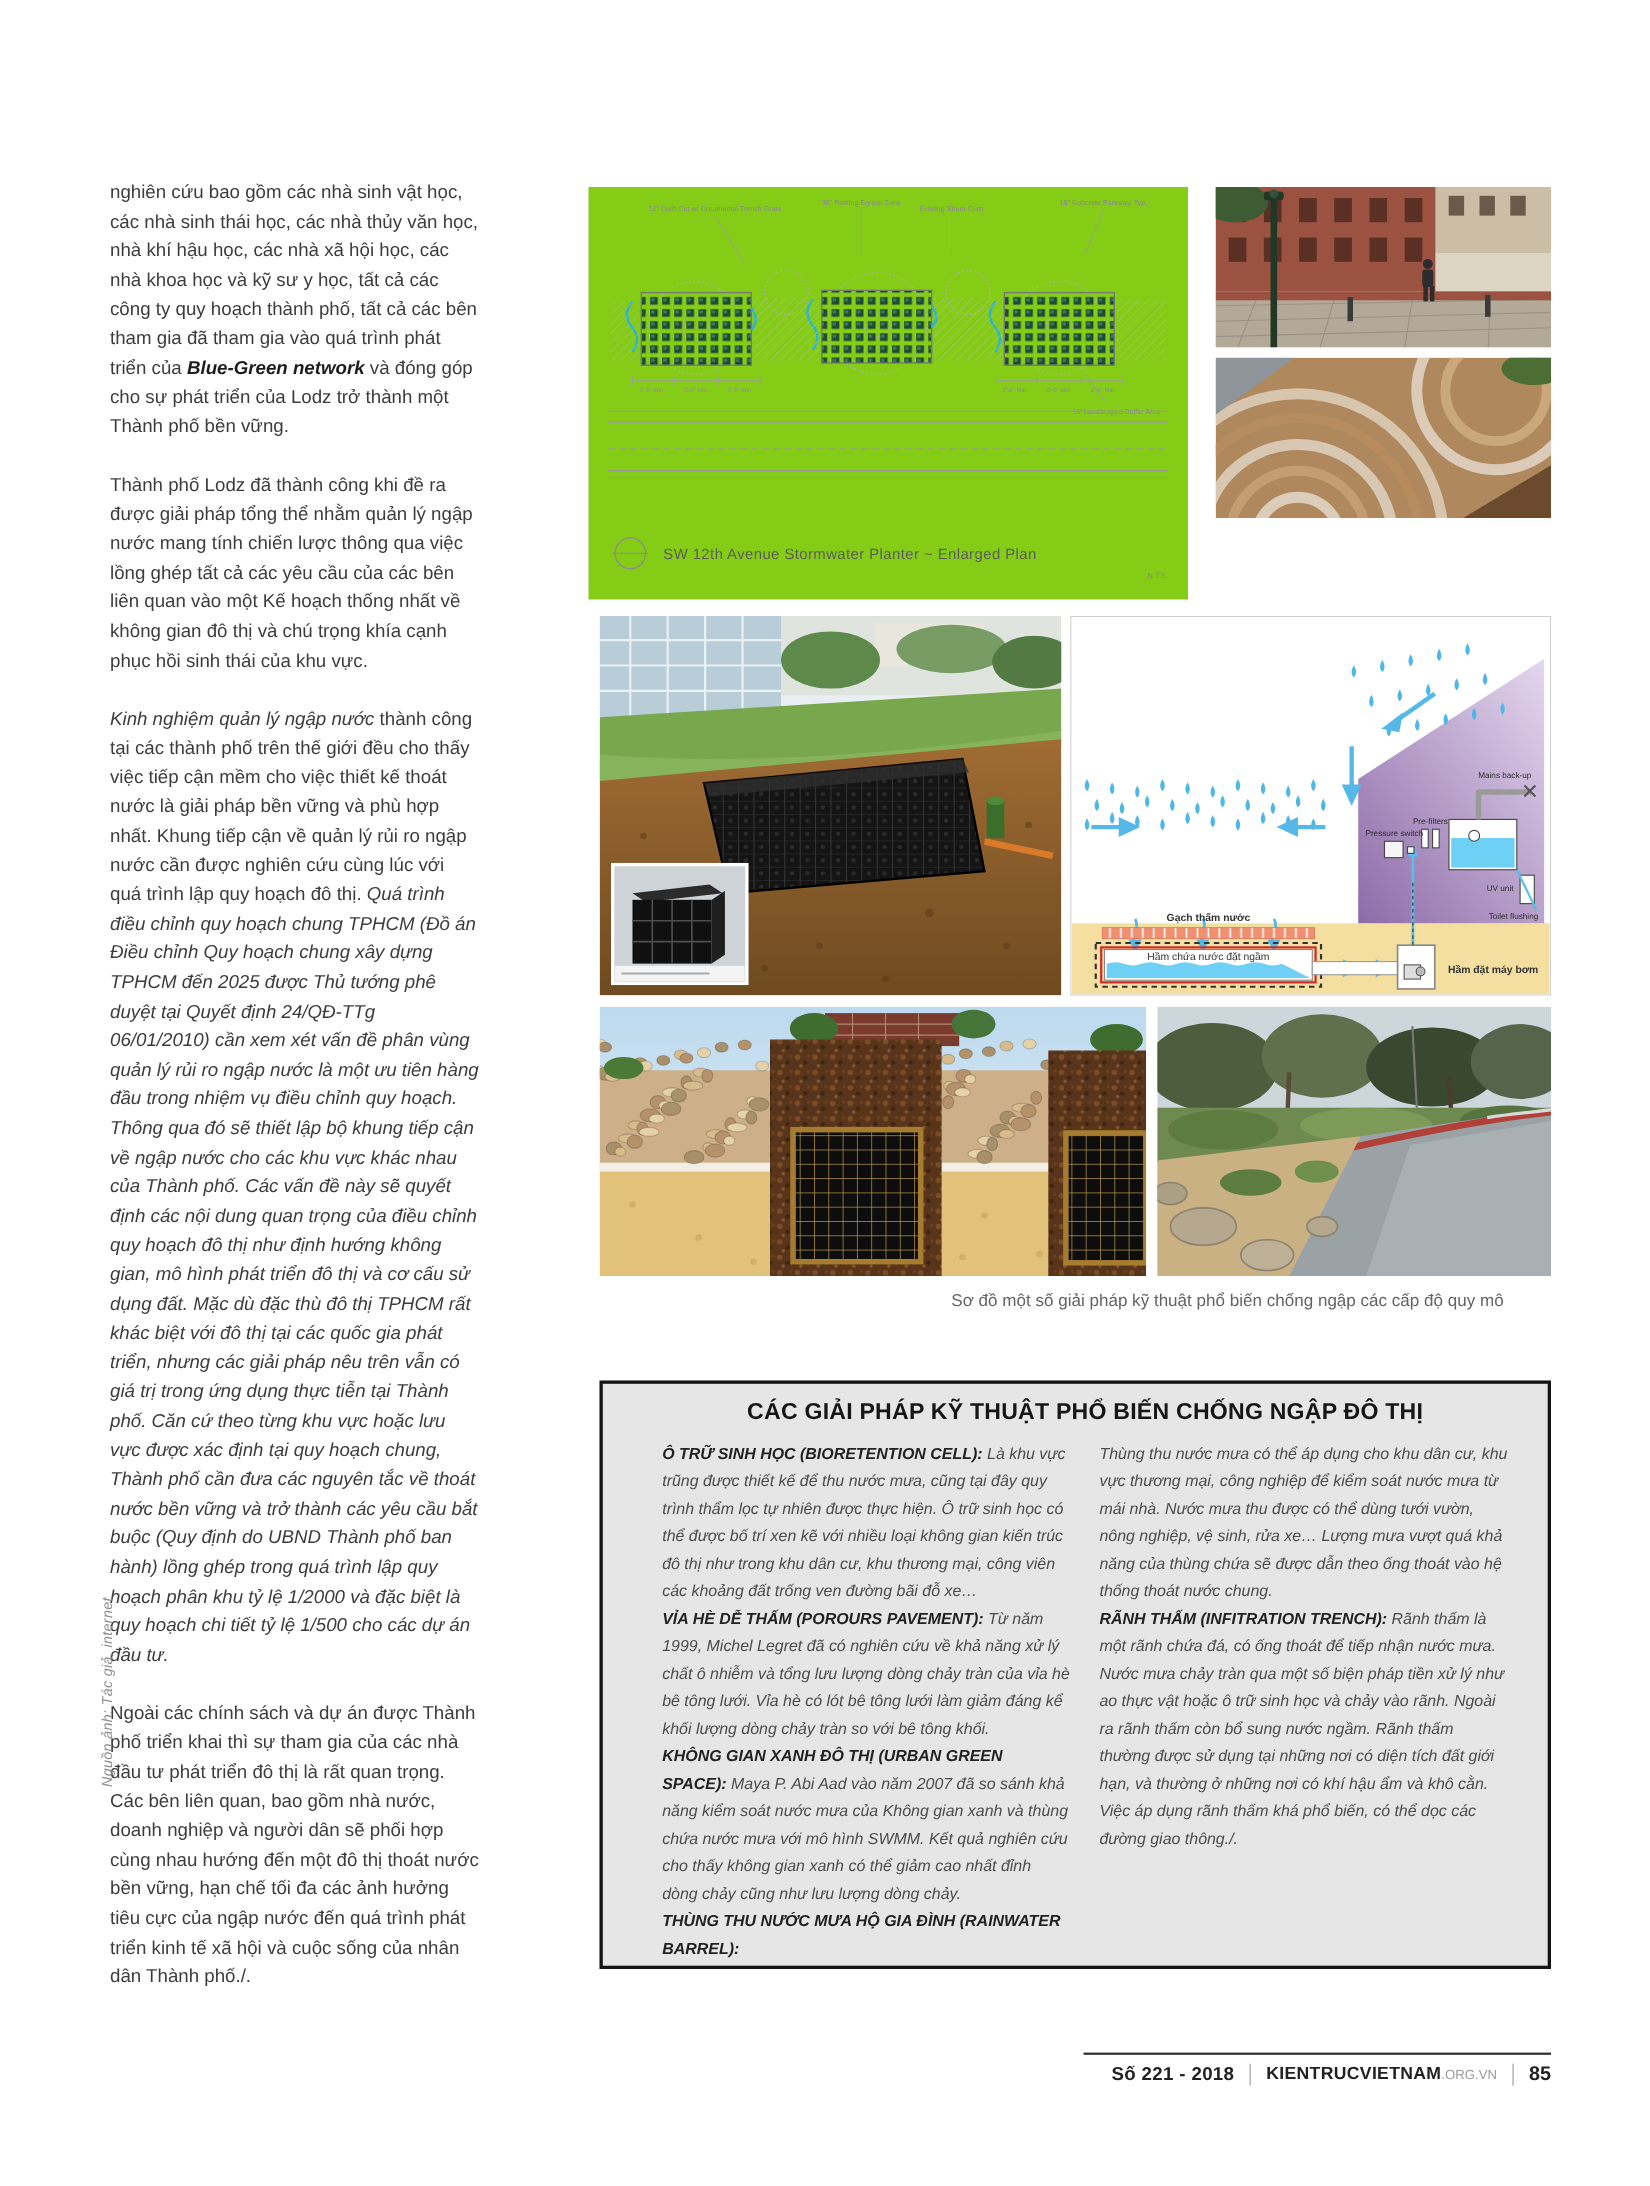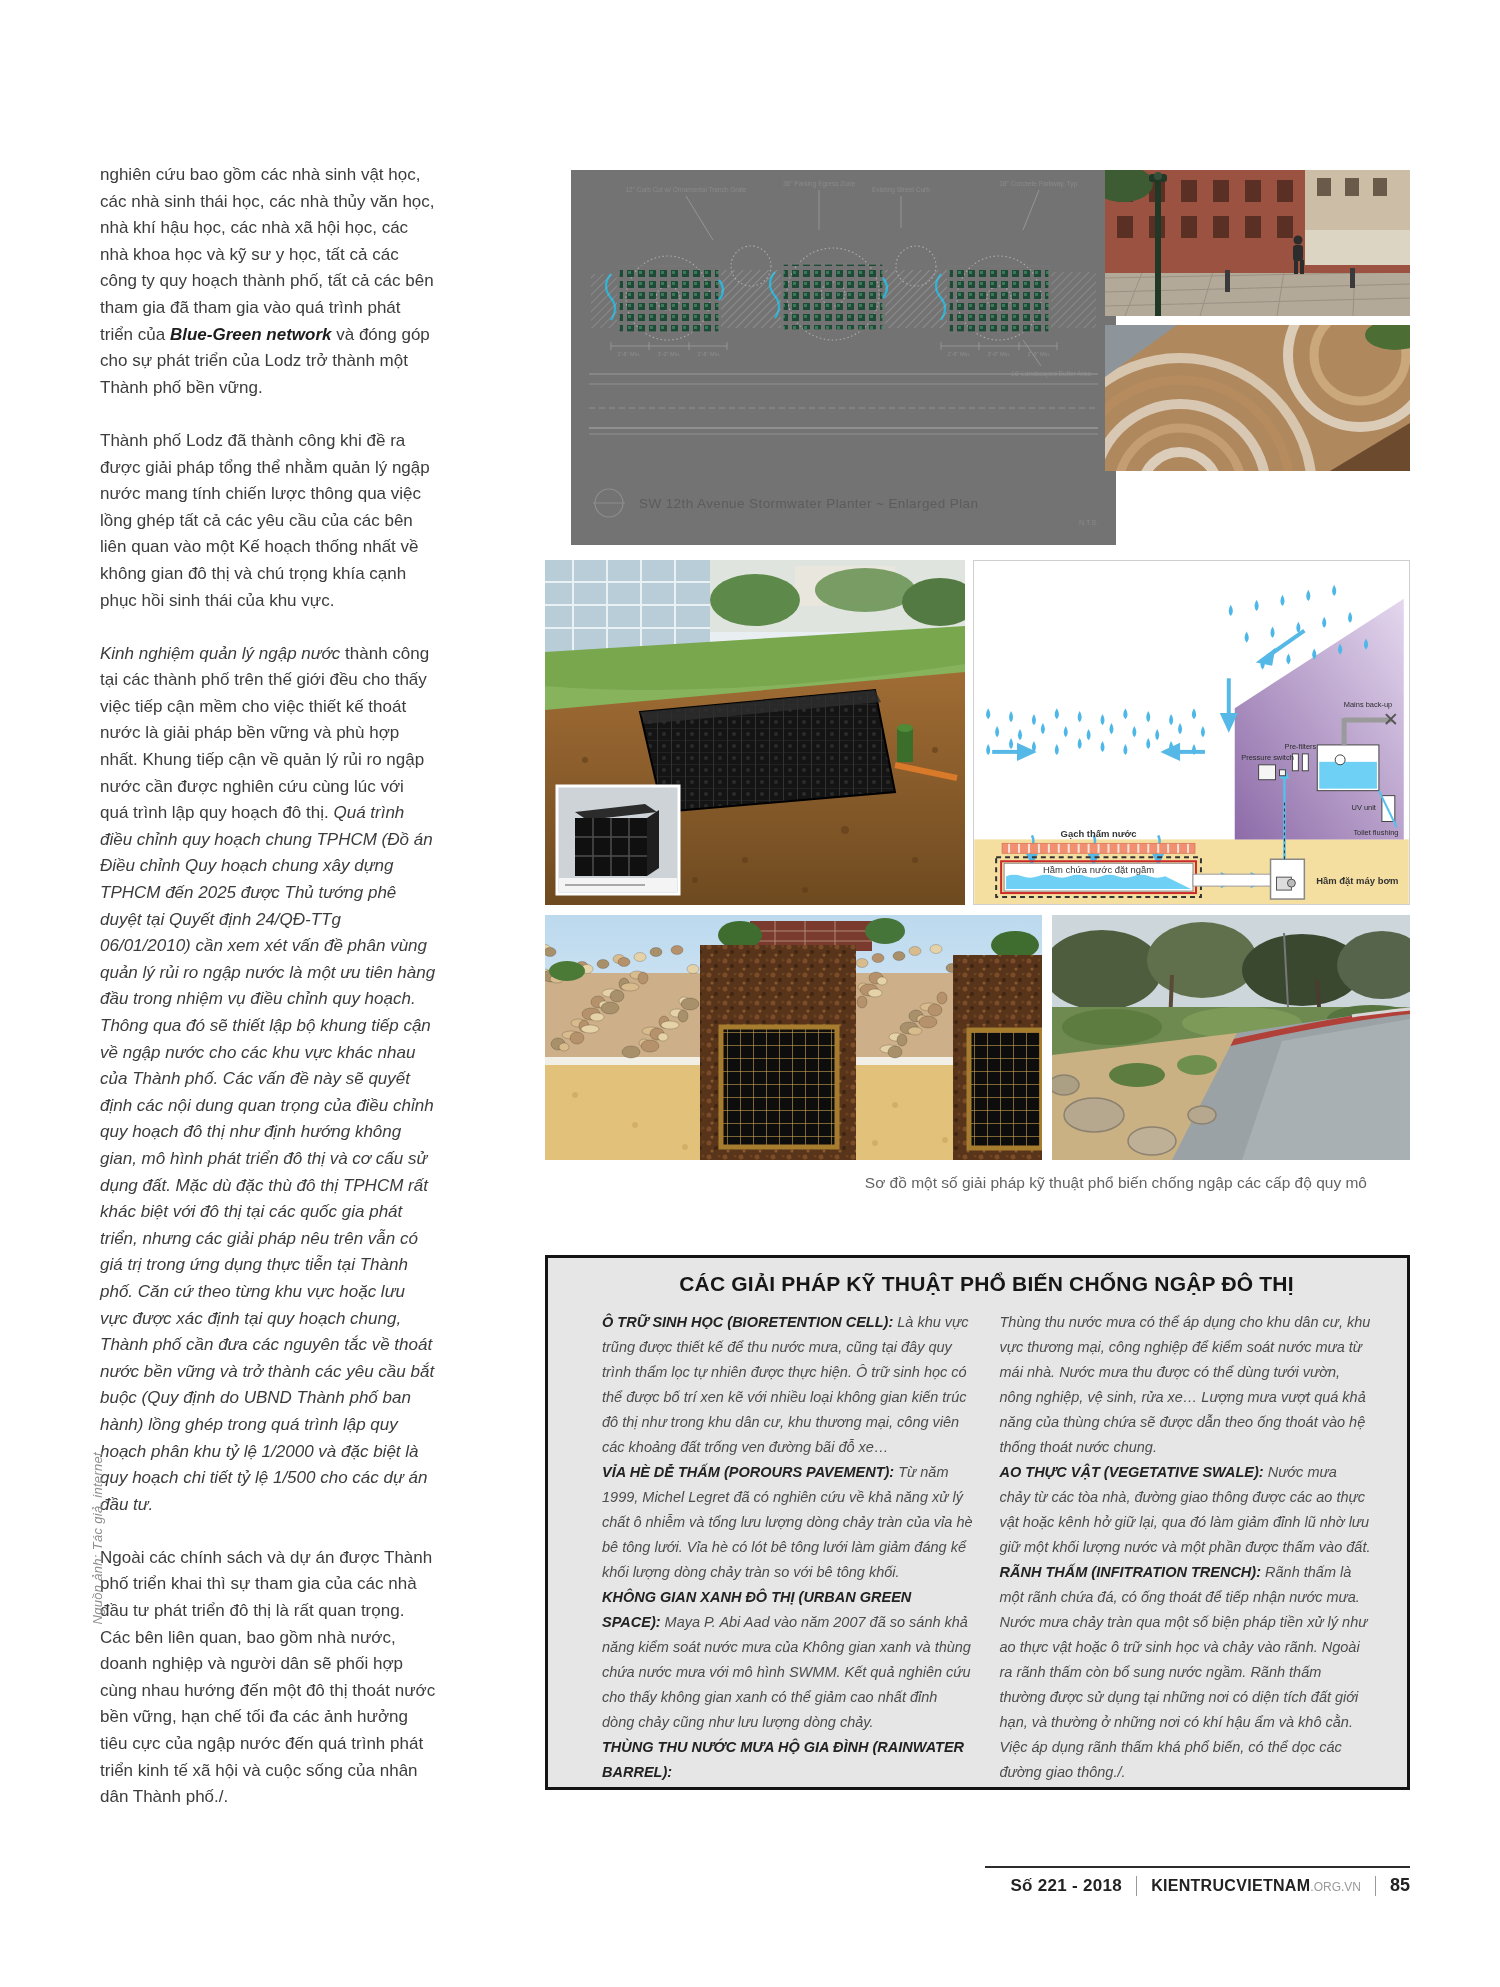--- a/index.html
+++ b/index.html
@@ -11,21 +11,21 @@
   .article-col p{margin:0 0 26.6px 0;}
   .run-n{font-style:normal;}
   .run-i{font-style:italic;}
   .run-bi{font-style:italic;font-weight:bold;color:#1c1c1c;}
   
   .credit-vertical{position:absolute;left:90px;top:1452px;writing-mode:vertical-rl;
      transform:rotate(180deg);font-style:italic;font-size:13px;color:#8d8d8d;letter-spacing:.3px;}
   
   .fig{position:absolute;overflow:hidden;}
   .fig svg{display:block;}
-  .plan-fig{left:571px;top:170px;width:545px;height:375px;background:#737373;}
+  .plan-fig{left:535px;top:170px;width:545px;height:375px;background:#84cc16;}
   .photo-street{left:1105px;top:170px;width:305px;height:146px;}
   .photo-pavement{left:1105px;top:325px;width:305px;height:146px;}
   .render-3d{left:545px;top:560px;width:420px;height:345px;}
   .rain-diagram{left:973px;top:560px;width:437px;height:345px;background:#fff;border:1px solid #cfcfcf;box-sizing:border-box;}
   .trench-fig{left:545px;top:915px;width:497px;height:245px;}
   .road-photo{left:1052px;top:915px;width:358px;height:245px;}
   .figure-caption{position:absolute;left:545px;top:1174px;width:822px;text-align:right;
      font-size:15.5px;color:#636363;}
   
   .solutions-box{position:absolute;left:545px;top:1255px;width:865px;height:535px;
@@ -616,21 +616,20 @@
     <div class="box-title">CÁC GIẢI PHÁP KỸ THUẬT PHỔ BIẾN CHỐNG NGẬP ĐÔ THỊ</div>
     <div class="box-cols">
       <div class="box-col" id="box-col-left">
           <div class="box-entry"><span class="term">Ô TRỮ SINH HỌC (BIORETENTION CELL): </span><span class="body">Là khu vực trũng được thiết kế để thu nước mưa, cũng tại đây quy trình thẩm lọc tự nhiên được thực hiện. Ô trữ sinh học có thể được bố trí xen kẽ với nhiều loại không gian kiến trúc đô thị như trong khu dân cư, khu thương mại, công viên các khoảng đất trống ven đường bãi đỗ xe…</span></div>
           <div class="box-entry"><span class="term">VỈA HÈ DỄ THẤM (POROURS PAVEMENT): </span><span class="body">Từ năm 1999, Michel Legret đã có nghiên cứu về khả năng xử lý chất ô nhiễm và tổng lưu lượng dòng chảy tràn của vỉa hè bê tông lưới.  Vỉa hè có lót bê tông lưới làm giảm đáng kể khối lượng dòng chảy tràn so với bê tông khối.</span></div>
           <div class="box-entry"><span class="term">KHÔNG GIAN XANH ĐÔ THỊ (URBAN GREEN SPACE): </span><span class="body">Maya P. Abi Aad vào năm 2007 đã so sánh khả năng kiểm soát nước mưa của Không gian xanh và thùng chứa nước mưa với mô hình SWMM. Kết quả nghiên cứu cho thấy không gian xanh có thể giảm cao nhất đỉnh dòng chảy cũng như lưu lượng dòng chảy.</span></div>
           <div class="box-entry"><span class="term">THÙNG THU NƯỚC MƯA HỘ GIA ĐÌNH (RAINWATER BARREL): </span></div>
         </div>
       <div class="box-col" id="box-col-right">
           <div class="box-entry"><span class="body">Thùng thu nước mưa có thể áp dụng cho khu dân cư, khu vực thương mại, công nghiệp để kiểm soát nước mưa từ mái nhà. Nước mưa thu được có thể dùng tưới vườn, nông nghiệp, vệ sinh, rửa xe…  Lượng mưa vượt quá khả năng của thùng chứa sẽ được dẫn theo ống thoát vào hệ thống thoát nước chung.</span></div>
-          <div class="box-entry"><span class="term">AO THỰC VẬT (VEGETATIVE SWALE): </span><span class="body">Nước mưa chảy từ các tòa nhà, đường giao thông được các ao thực vật hoặc kênh hở giữ lại, qua đó làm giảm đỉnh lũ nhờ lưu giữ một khối lượng nước và một phần được thấm vào đất.</span></div>
           <div class="box-entry"><span class="term">RÃNH THẤM (INFITRATION TRENCH): </span><span class="body">Rãnh thấm là một rãnh chứa đá, có ống thoát để tiếp nhận nước mưa. Nước mưa chảy tràn qua một số biện pháp tiền xử lý như ao thực vật hoặc ô trữ sinh học và chảy vào rãnh. Ngoài ra rãnh thấm còn bổ sung nước ngầm. Rãnh thấm thường được sử dụng tại những nơi có diện tích đất giới hạn, và thường ở những nơi có khí hậu ẩm và khô cằn. Việc áp dụng rãnh thấm khá phổ biến, có thể dọc các đường giao thông./.</span></div>
         </div>
     </div>
   </div>
 
   <div class="footer">
     <span class="issue">Số 221 - 2018</span>
     <span class="vsep"></span>
     <span><span class="site-bold">KIENTRUCVIETNAM</span><span class="site-light">.ORG.VN</span></span>
     <span class="vsep"></span>

